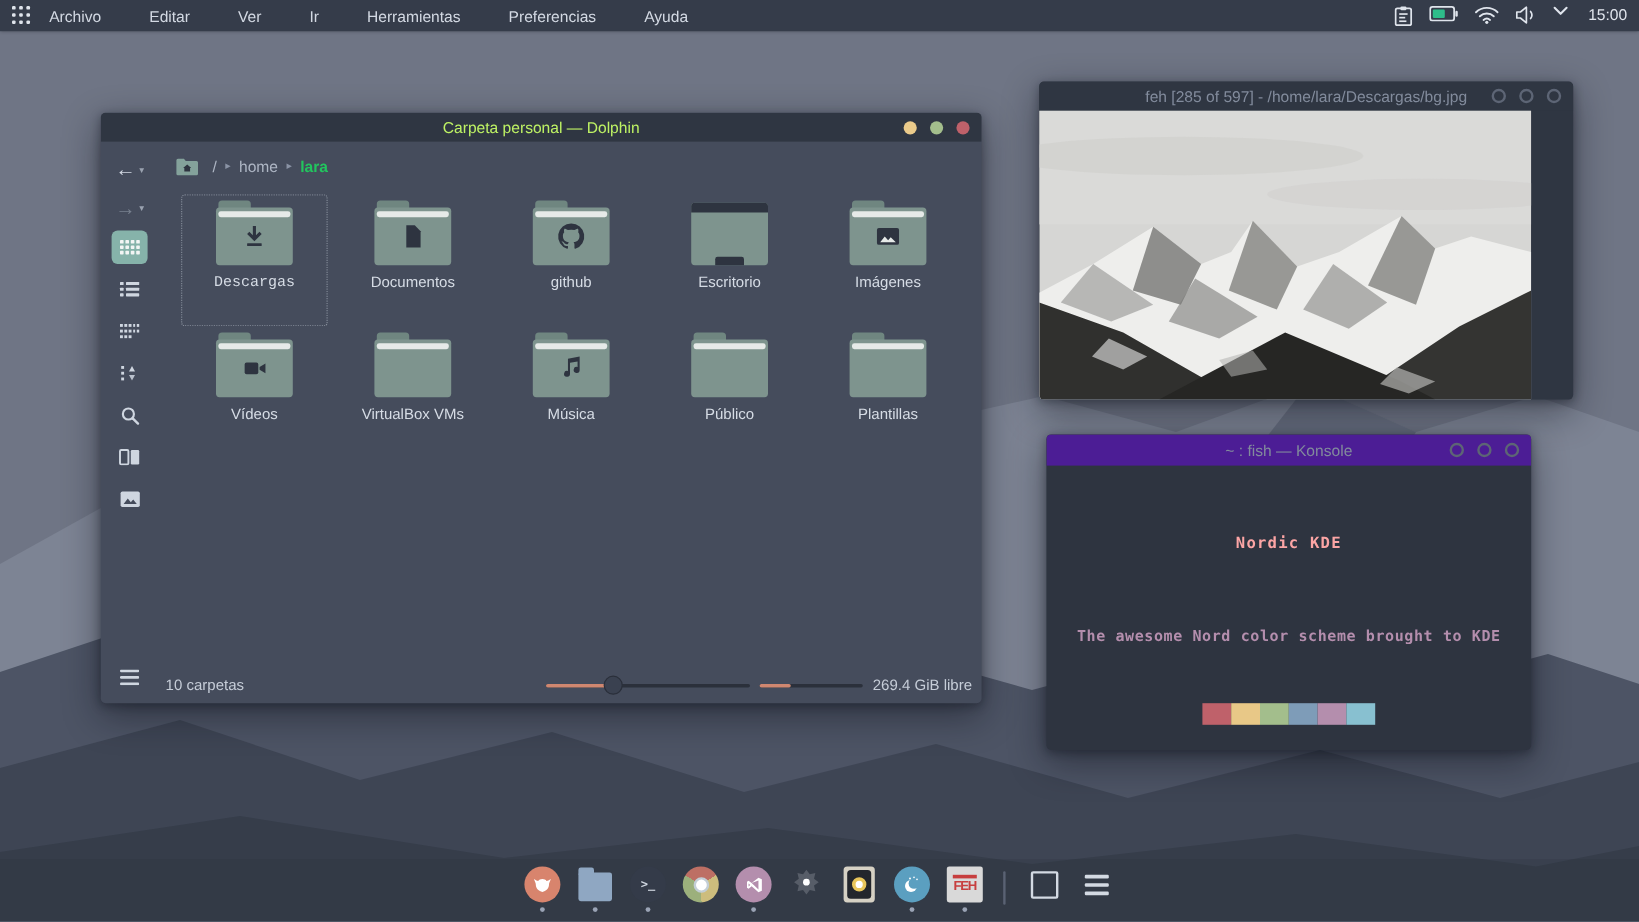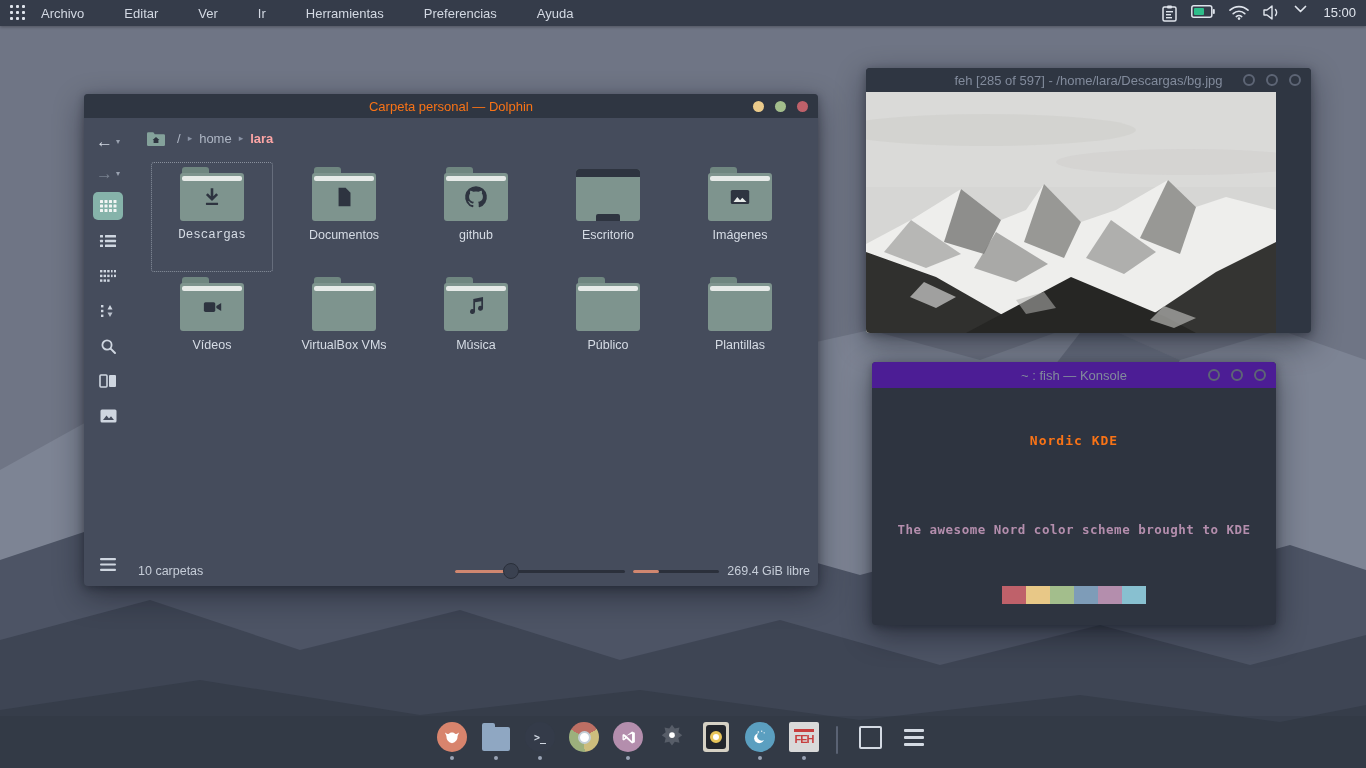--- a/index.html
+++ b/index.html
@@ -19,21 +19,21 @@
   .menu-items li { cursor:default; }
   .tray { margin-left:auto; display:flex; align-items:flex-start; gap:14px; padding-right:10px; }
   .tray svg { display:block; }
   .clock { font-size:13px; color:#dfe4ec; margin-left:2px; }
 
   
   .window { position:absolute; border-radius:4px; overflow:hidden;
     box-shadow:0 10px 30px rgba(10,14,22,.45), 0 2px 8px rgba(10,14,22,.35); }
   .titlebar { height:24px; background:#2f3642; display:flex; align-items:center;
     position:relative; font-size:13px; }
-  .titlebar .title { position:absolute; left:0; right:0; text-align:center; color:#f97316; }
+  .titlebar .title { position:absolute; left:0; right:0; text-align:center; color:#bef264; }
   .titlebar.inactive .title { color:#828b9c; }
   .winbtns { position:absolute; right:10px; top:0; bottom:0; display:flex; align-items:center; gap:11px; }
   .winbtns span { width:11px; height:11px; border-radius:50%; }
   .winbtns.outline span { background:transparent; border:2px solid #5d6575; width:12px; height:12px; }
 
   
   .dolphin { left:84px; top:94px; width:734px; height:492px; background:#454c5c; }
   .dolphin-body { display:flex; height:468px; }
   .d-sidebar { width:48px; display:flex; flex-direction:column; align-items:center; padding-top:10px; }
   .navarrow { display:flex; align-items:center; gap:3px; height:26px; margin-bottom:6px; }
@@ -41,21 +41,21 @@
   .navarrow.disabled .arr { color:#78818f; }
   .navarrow .caret { font-size:8px; color:#9aa2b0; }
   .toolbtn { width:30px; height:28px; display:flex; align-items:center; justify-content:center; margin-bottom:7px; border-radius:5px; }
   .toolbtn.selected { background:#86b3aa; }
   .d-sidebar .bottom-menu { margin-top:auto; margin-bottom:8px; }
 
   .d-main { flex:1; display:flex; flex-direction:column; position:relative; }
   .crumbbar { height:40px; display:flex; align-items:center; gap:7px; padding-left:14px; font-size:13px; color:#aeb6c4; }
   .crumbbar .homebtn { width:20px; height:17px; position:relative; margin-right:4px; }
   .crumbbar .sep { font-size:9px; color:#8a93a5; }
-  .crumb-current { color:#fca5a5; font-weight:bold; }
+  .crumb-current { color:#22c55e; font-weight:bold; }
 
   .folder-grid { flex:1; display:grid; grid-template-columns:repeat(5,132px); grid-auto-rows:110px; padding:4px 0 0 14px; align-content:start; }
   .folder-item { width:122px; display:flex; flex-direction:column; align-items:center; padding-top:4px; border:1px dotted transparent; border-radius:3px; justify-self:center; }
   .folder-item.sel { border-color:rgba(220,228,238,.45);font-family:Liberation Mono, monospace; }
   .flabel { margin-top:7px; font-size:12.5px; color:#d6dce5; white-space:nowrap; }
 
   .folder { width:64px; height:54px; position:relative; }
   .folder .tab { position:absolute; top:0; left:2px; width:27px; height:12px; background:#6f8680; border-radius:3px 3px 0 0; }
   .folder .fbody { position:absolute; top:6px; left:0; right:0; bottom:0; background:#7e948e; border-radius:3px; }
   .folder .stripe { position:absolute; top:9px; left:2px; right:2px; height:5px; background:#e6eae8; border-radius:2px; }
@@ -77,21 +77,21 @@
 
   
   .feh { left:866px; top:68px; width:445px; height:265px; background:#2f3642; }
   .feh svg.photo { display:block; width:410px; height:241px; }
 
   
   .konsole { left:872px; top:362px; width:404px; height:263px; background:#2e3440; }
   .konsole .titlebar { height:26px; background:#4c1d95; }
   .term { height:237px; font-family:"DejaVu Sans Mono", monospace; font-weight:bold;
     font-size:13px; position:relative; }
-  .term .heading { position:absolute; top:45px; width:100%; text-align:center; color:#f97316; letter-spacing:1px; }
+  .term .heading { position:absolute; top:58px; width:100%; text-align:center; color:#fca5a5; letter-spacing:1px; }
   .term .subtitle { position:absolute; top:134px; width:100%; text-align:center; color:#b48ead; letter-spacing:.5px; font-size:12.5px; white-space:nowrap; }
   .palette { position:absolute; top:198px; left:0; right:0; display:flex; justify-content:center; }
   .palette span { width:24px; height:18px; }
 
   
   .dock { position:absolute; bottom:0; left:0; right:0; height:52px; display:flex;
     justify-content:center; align-items:flex-start; padding-top:6px; gap:12px;
     background:rgba(42,48,60,.22); }
   .dock-item { width:32px; display:flex; flex-direction:column; align-items:center; gap:4px; }
   .dock-item .ic { width:30px; height:30px; display:flex; align-items:center; justify-content:center; }

